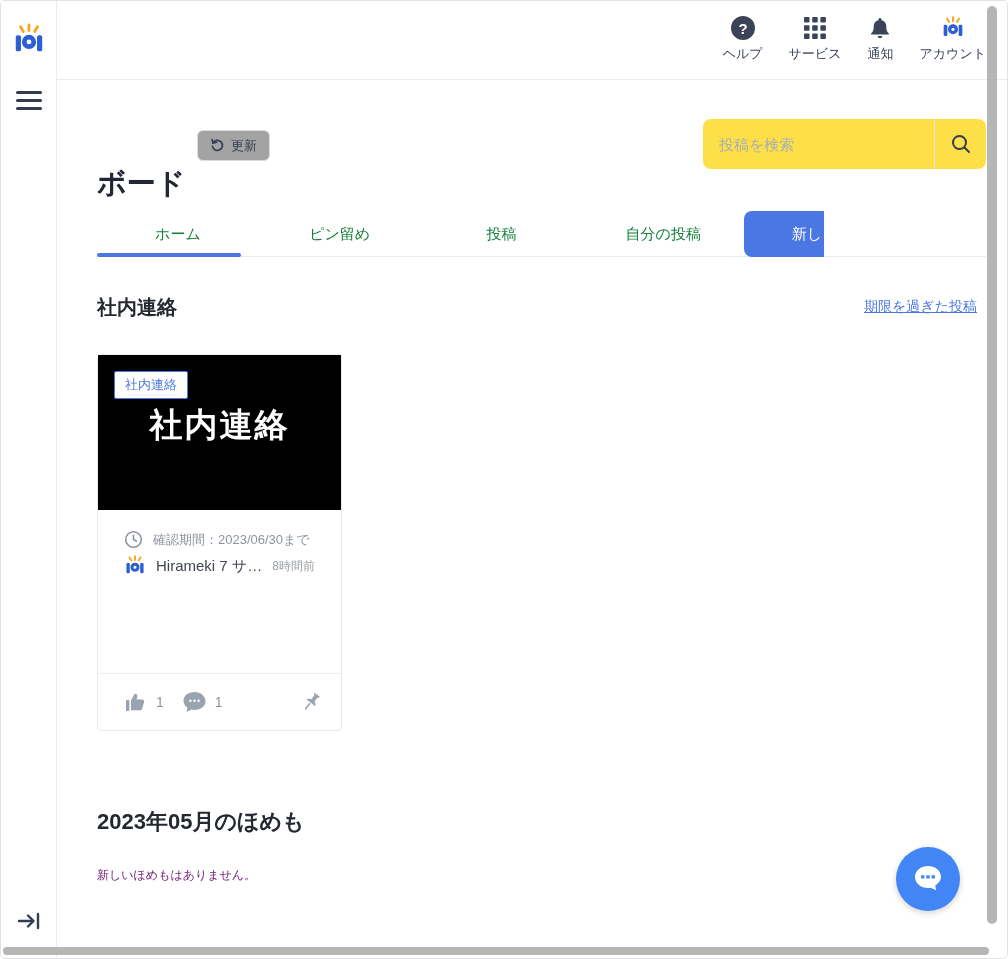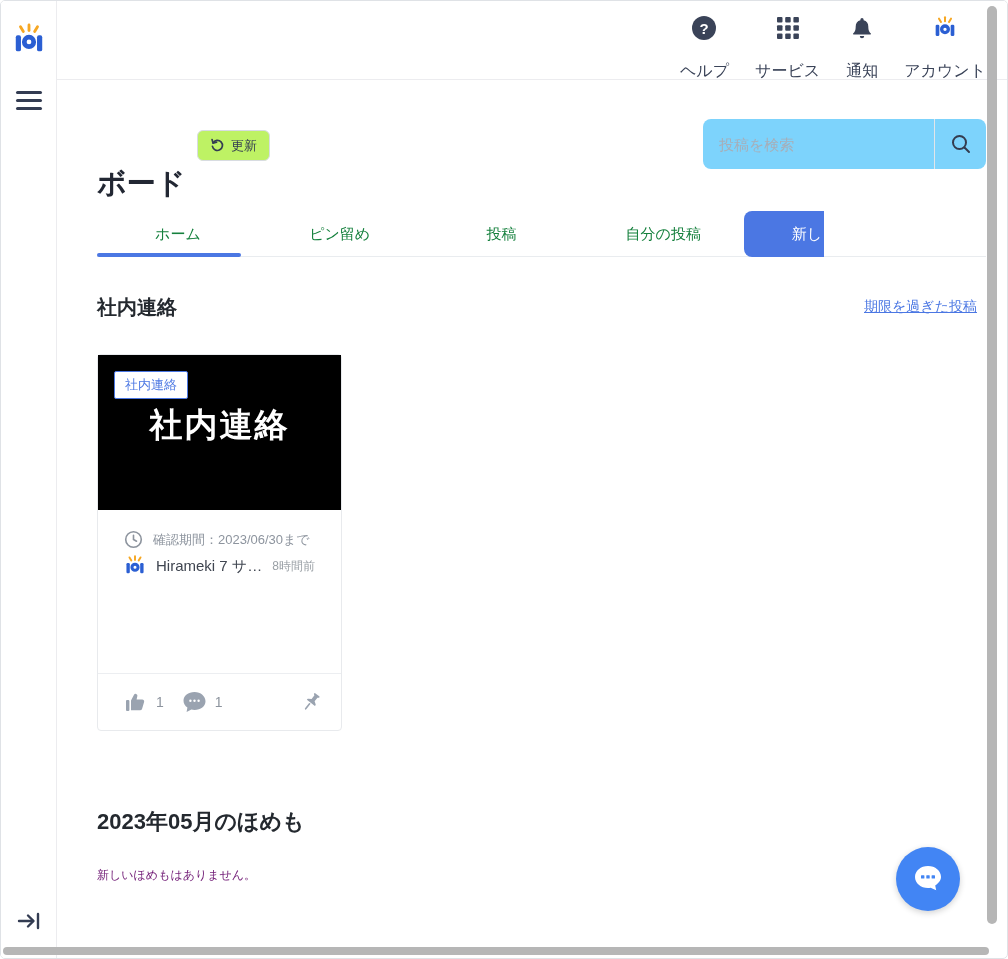--- a/index.html
+++ b/index.html
@@ -27,33 +27,33 @@
   
   .header {
     position: absolute; left: 56px; top: 0; width: 952px; height: 79px;
     background: #fff; border-bottom: 1px solid #ececef;
   }
   .header-nav {
     position: absolute; right: 23px; top: 13px; display: flex; gap: 26px; align-items: flex-start;
   }
   .nav-item { display:flex; flex-direction: column; align-items: center; cursor: pointer; }
   .nav-item .nav-ic { height: 27px; display:flex; align-items:center; justify-content:center; }
-  .nav-item .nav-label { font-size: 16px; color: #3a4358; margin-top: 20px; white-space: nowrap; }
+  .nav-item .nav-label { font-size: 13px; color: #3a4358; margin-top: 4px; white-space: nowrap; }
 
   
   .page-title { position: absolute; left: 96px; top: 124px; font-size: 29px; font-weight: 700; color: #222733; margin-top: 39px; }
   .refresh-btn {
     position: absolute; left: 196px; top: 129px; height: 31px;
     display: flex; align-items: center; gap: 6px; padding: 0 12px;
-    background: #bef264; border: 1px solid #d8dce1; border-radius: 6px;
+    background: #a3a3a3; border: 1px solid #d8dce1; border-radius: 6px;
     font-size: 13px; color: #333c52; cursor: pointer;
   }
   .search-box {
     position: absolute; left: 702px; top: 118px; width: 283px; height: 50px;
-    background: #7dd3fc; border-radius: 8px; display: flex; overflow: hidden;
+    background: #fde047; border-radius: 8px; display: flex; overflow: hidden;
   }
   .search-box input {
     flex: 1; border: none; outline: none; background: transparent;
     font-size: 15px; padding: 0 16px; color: #3a4358;
     font-family: "Liberation Sans", "DejaVu Sans", sans-serif;
   }
   .search-box input::placeholder { color: #a7aeb8; }
   .search-btn {
     width: 54px; border-left: 1px solid #e2e5e9; display:flex; align-items:center; justify-content:center;
     cursor: pointer;

